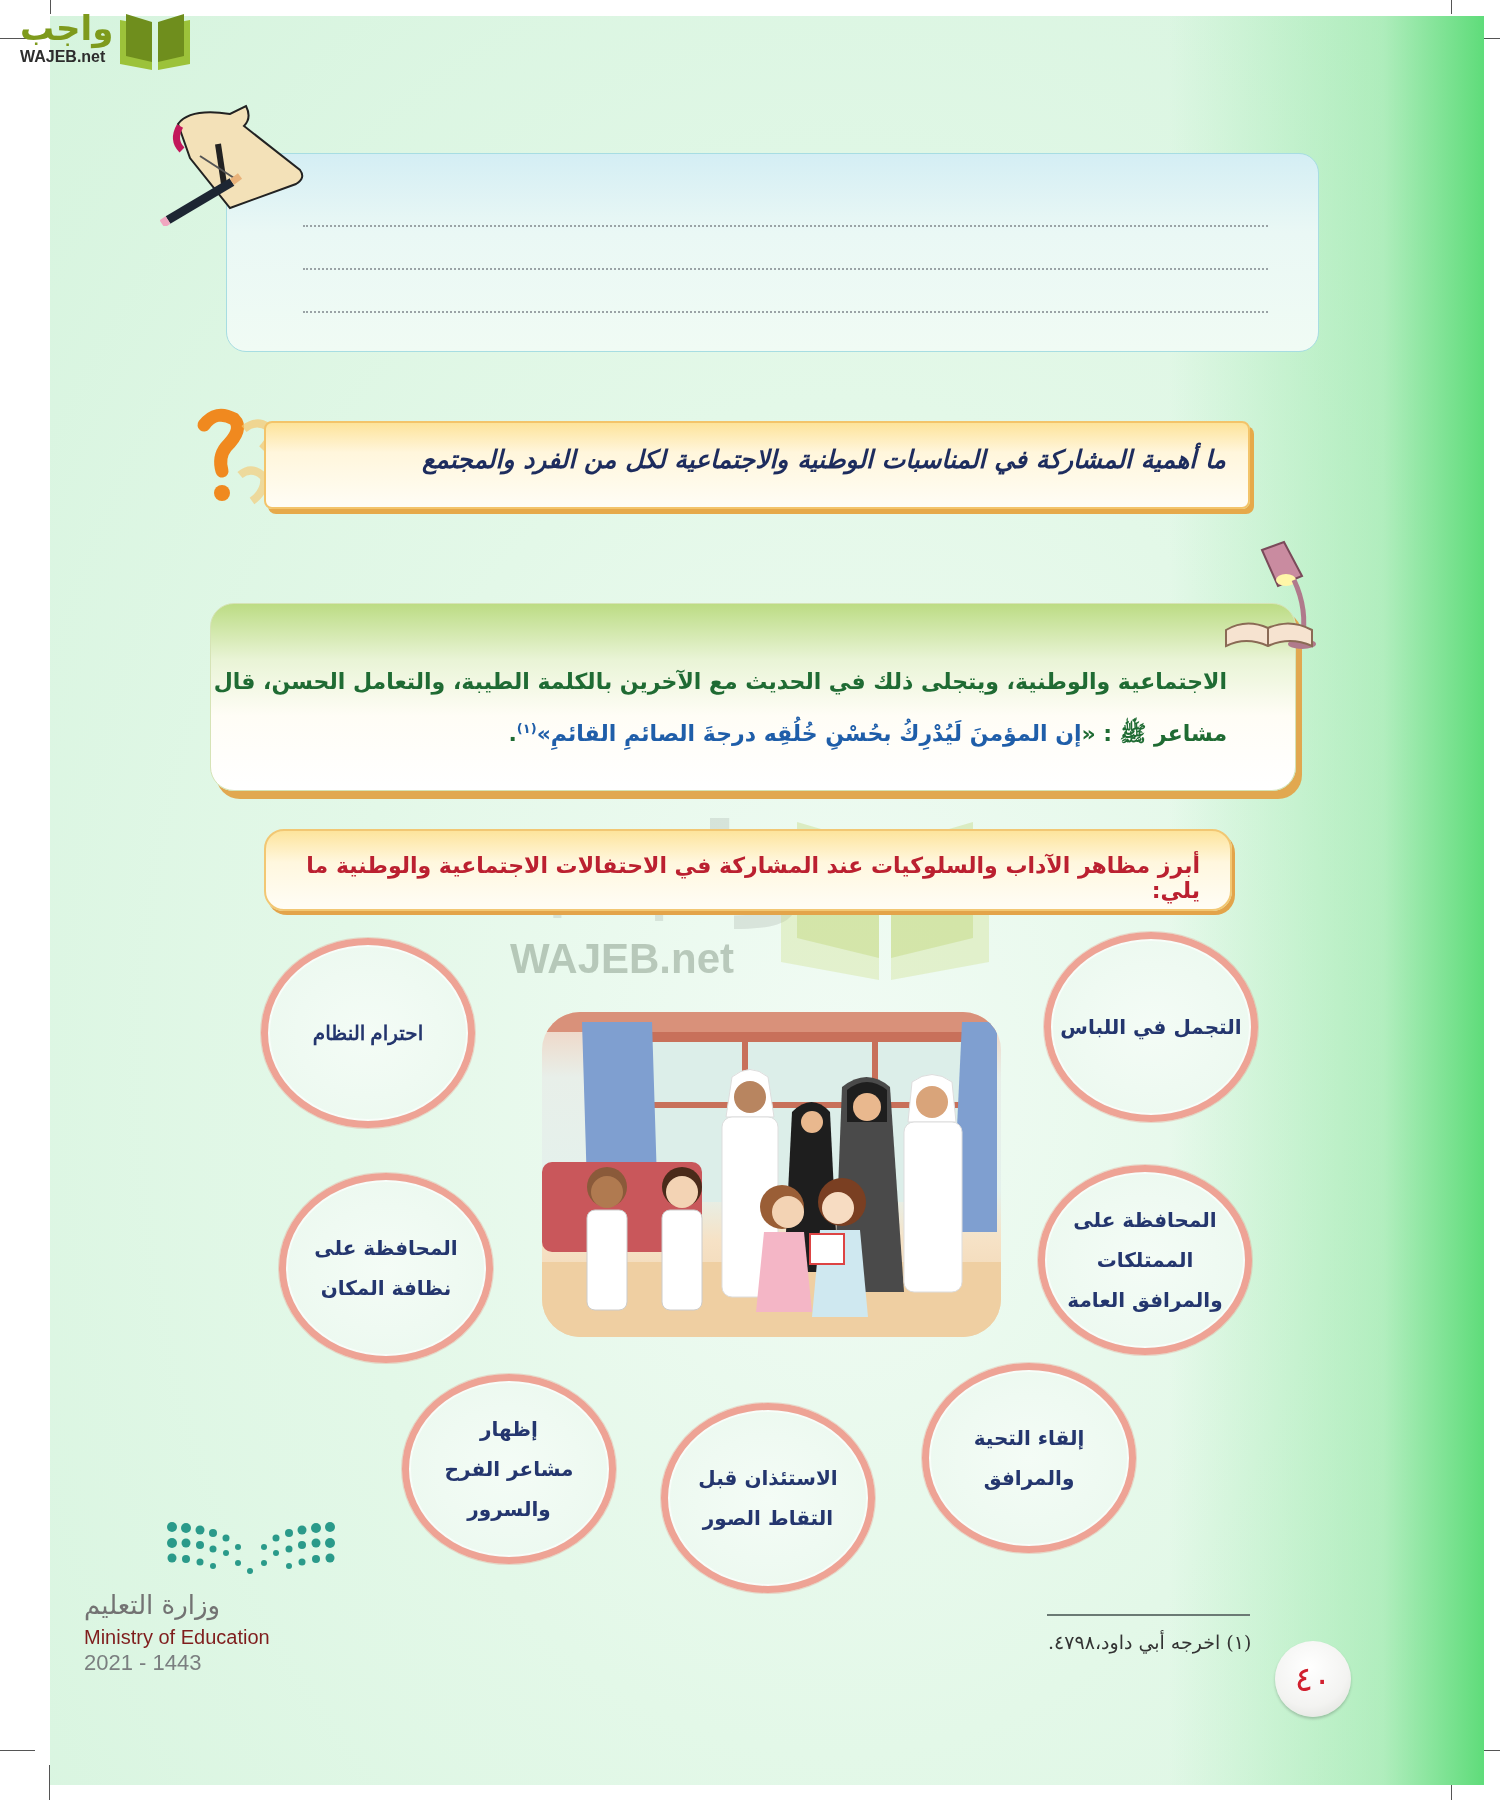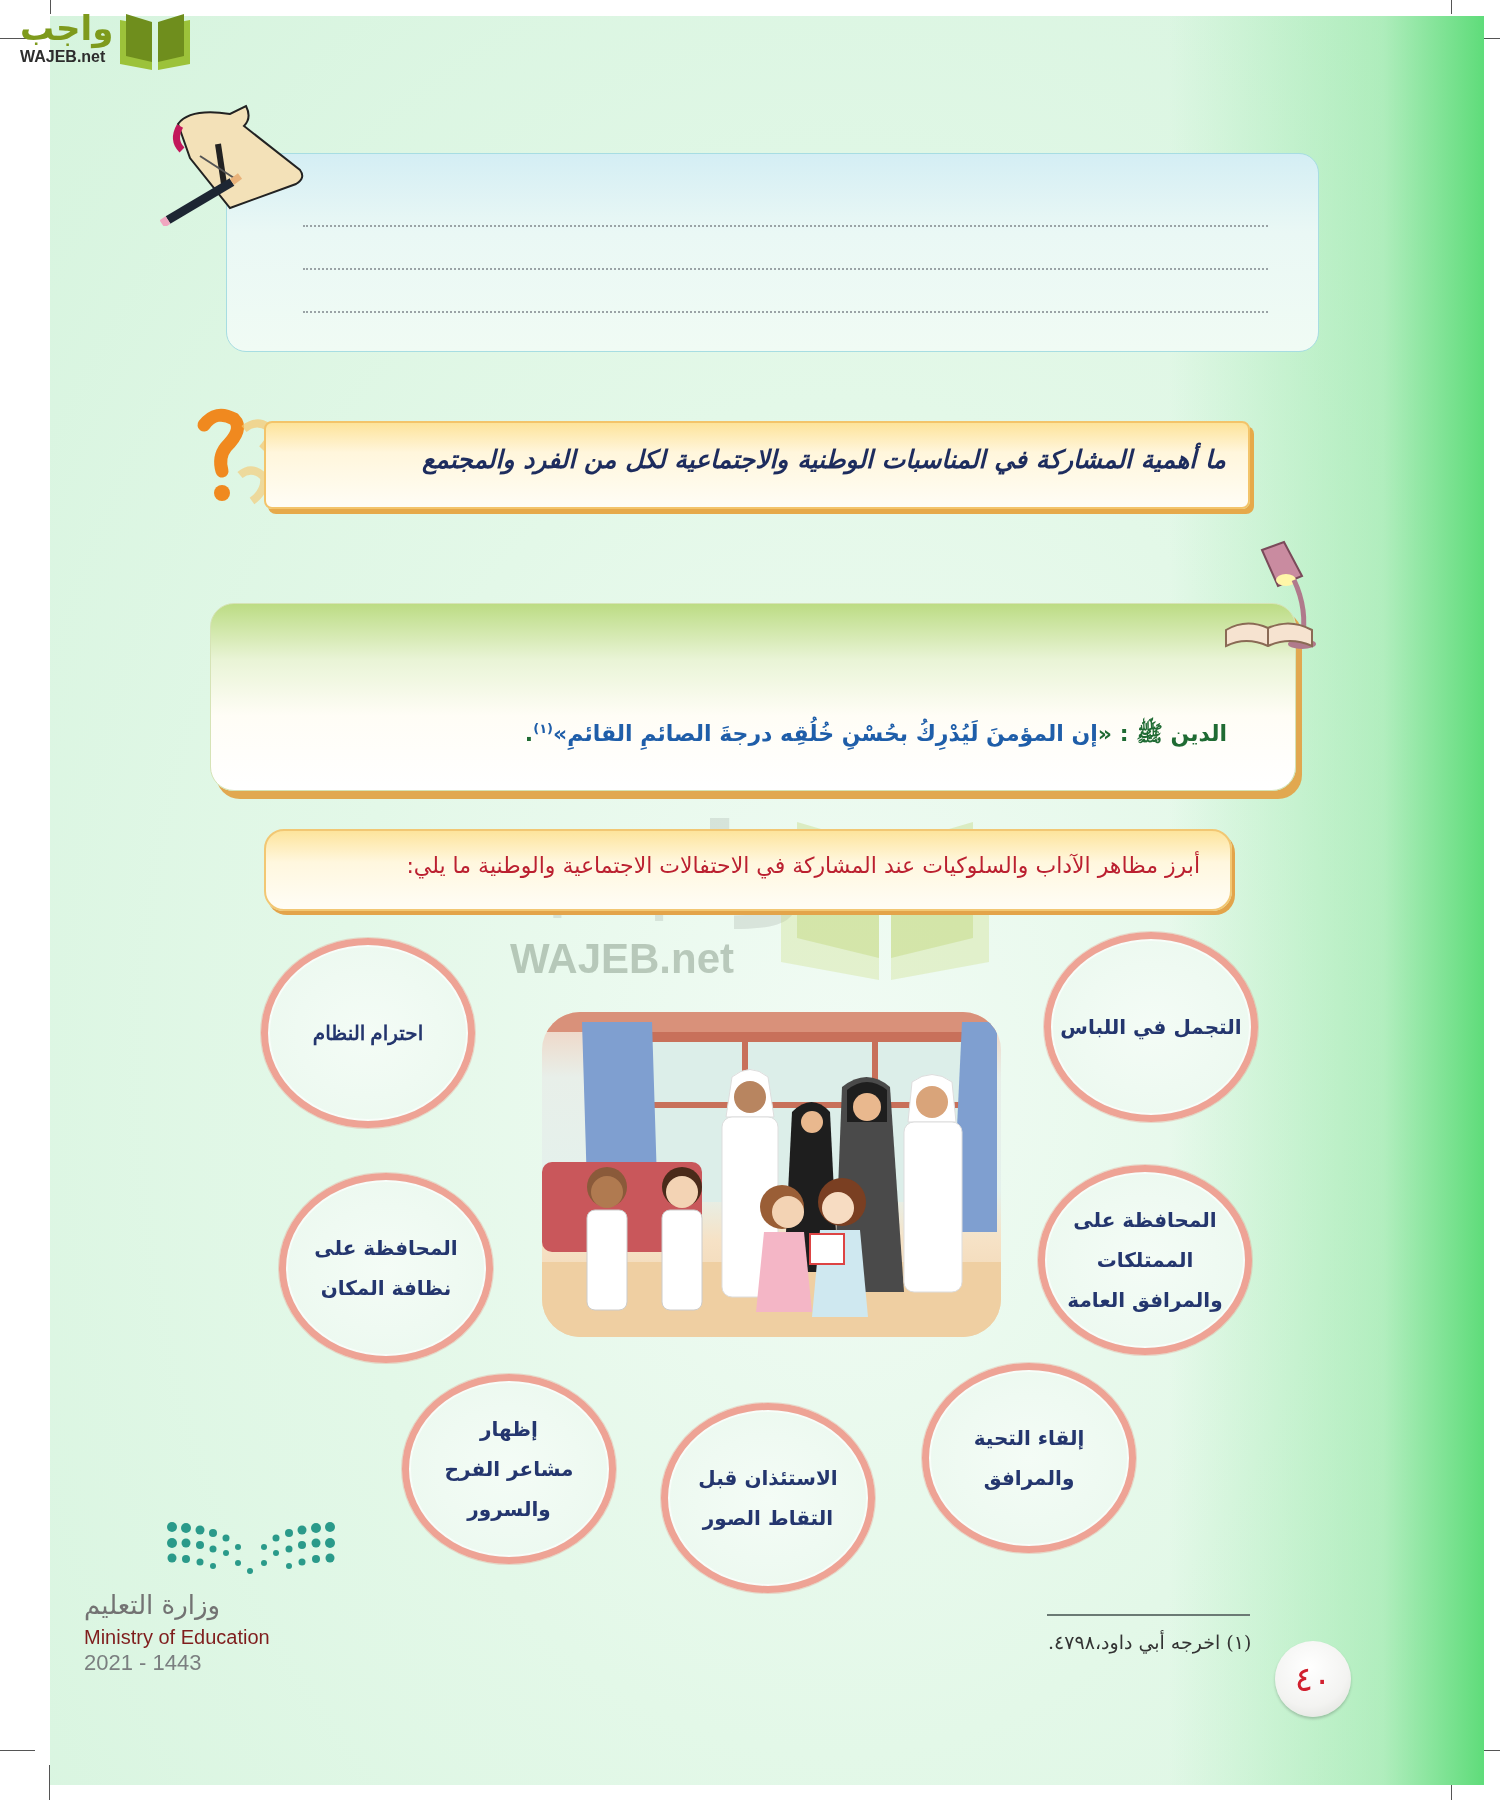--- a/index.html
+++ b/index.html
@@ -69,21 +69,21 @@
   
   .sub-banner {
     position:absolute; left:264px; top:829px; width:964px; height:78px;
     border-radius:20px;
     background:linear-gradient(180deg,#fde49c 0%, #fff7de 40%, #fffdf6 100%);
     border:2px solid #f2c773;
     box-shadow:3px 4px 0 #e3a44a;
   }
   .sub-text {
     position:absolute; right:30px; top:22px; direction:rtl;
-    font-size:22px; font-weight:normal; color:#bb2030;
+    font-size:22px; font-weight:bold; color:#bb2030;
   }
 
   
   .wm-center-ar { position:absolute; left:505px; top:800px; font-size:110px; font-weight:bold; color:rgba(120,130,120,0.18); }
   .wm-center-en { position:absolute; left:510px; top:935px; font-size:42px; font-weight:bold; color:rgba(90,110,90,0.35); font-family:"Liberation Sans", sans-serif; }
   .wm-center-book { position:absolute; left:775px; top:818px; width:220px; height:165px; }
 
   
   .illustration {
     position:absolute; left:542px; top:1012px; width:459px; height:325px;
@@ -166,22 +166,23 @@
   <path d="M18 20 Q30 4 48 14 Q58 24 40 42 Q32 52 36 66" fill="none" stroke="#f0891f" stroke-width="13" stroke-linecap="round"></path>
   <circle cx="36" cy="88" r="8" fill="#f0891f"></circle>
   <path d="M58 24 Q70 14 82 22 Q88 32 76 44" fill="none" stroke="#f7c76d" stroke-width="8" opacity="0.7"></path>
   <path d="M54 70 Q66 60 78 72 Q80 86 66 96" fill="none" stroke="#f7c76d" stroke-width="8" opacity="0.6"></path>
 </svg>
 <div class="q-banner">
   <div class="q-text">ما أهمية المشاركة في المناسبات الوطنية والاجتماعية لكل من الفرد والمجتمع</div>
 </div>
 
 <div class="info-box">
+  <div class="info-line" style="top:65px;">الاجتماعية والوطنية، ويتجلى ذلك في الحديث مع الآخرين بالكلمة الطيبة، والتعامل الحسن، قال</div>
   <div class="info-line" style="top:116px;">
-    <span>الدين ﷺ : «</span><span class="hadith">إن المؤمنَ لَيُدْرِكُ بحُسْنِ خُلُقِه درجةَ الصائمِ القائمِ</span><span class="hadith">»</span><span class="sup">(١)</span><span>.</span>
+    <span>مشاعر ﷺ : «</span><span class="hadith">إن المؤمنَ لَيُدْرِكُ بحُسْنِ خُلُقِه درجةَ الصائمِ القائمِ</span><span class="hadith">»</span><span class="sup">(١)</span><span>.</span>
   </div>
 </div>
 <svg class="lamp-icon" viewBox="0 0 100 125">
   <path d="M40 10 L62 2 L80 36 L56 46 Z" fill="#c98ba0" stroke="#7a4a5a" stroke-width="2"></path>
   <ellipse cx="64" cy="40" rx="10" ry="6" fill="#fff6a8"></ellipse>
   <path d="M72 40 Q86 70 80 100" fill="none" stroke="#b07a8c" stroke-width="5"></path>
   <ellipse cx="80" cy="104" rx="14" ry="5" fill="#b07a8c"></ellipse>
   <path d="M4 90 Q24 78 46 88 Q68 78 90 90 L90 106 Q68 96 46 106 Q24 96 4 106 Z" fill="#f6e3d0" stroke="#8a6a55" stroke-width="2"></path>
   <path d="M46 88 L46 106" stroke="#8a6a55" stroke-width="2"></path>
 </svg>

